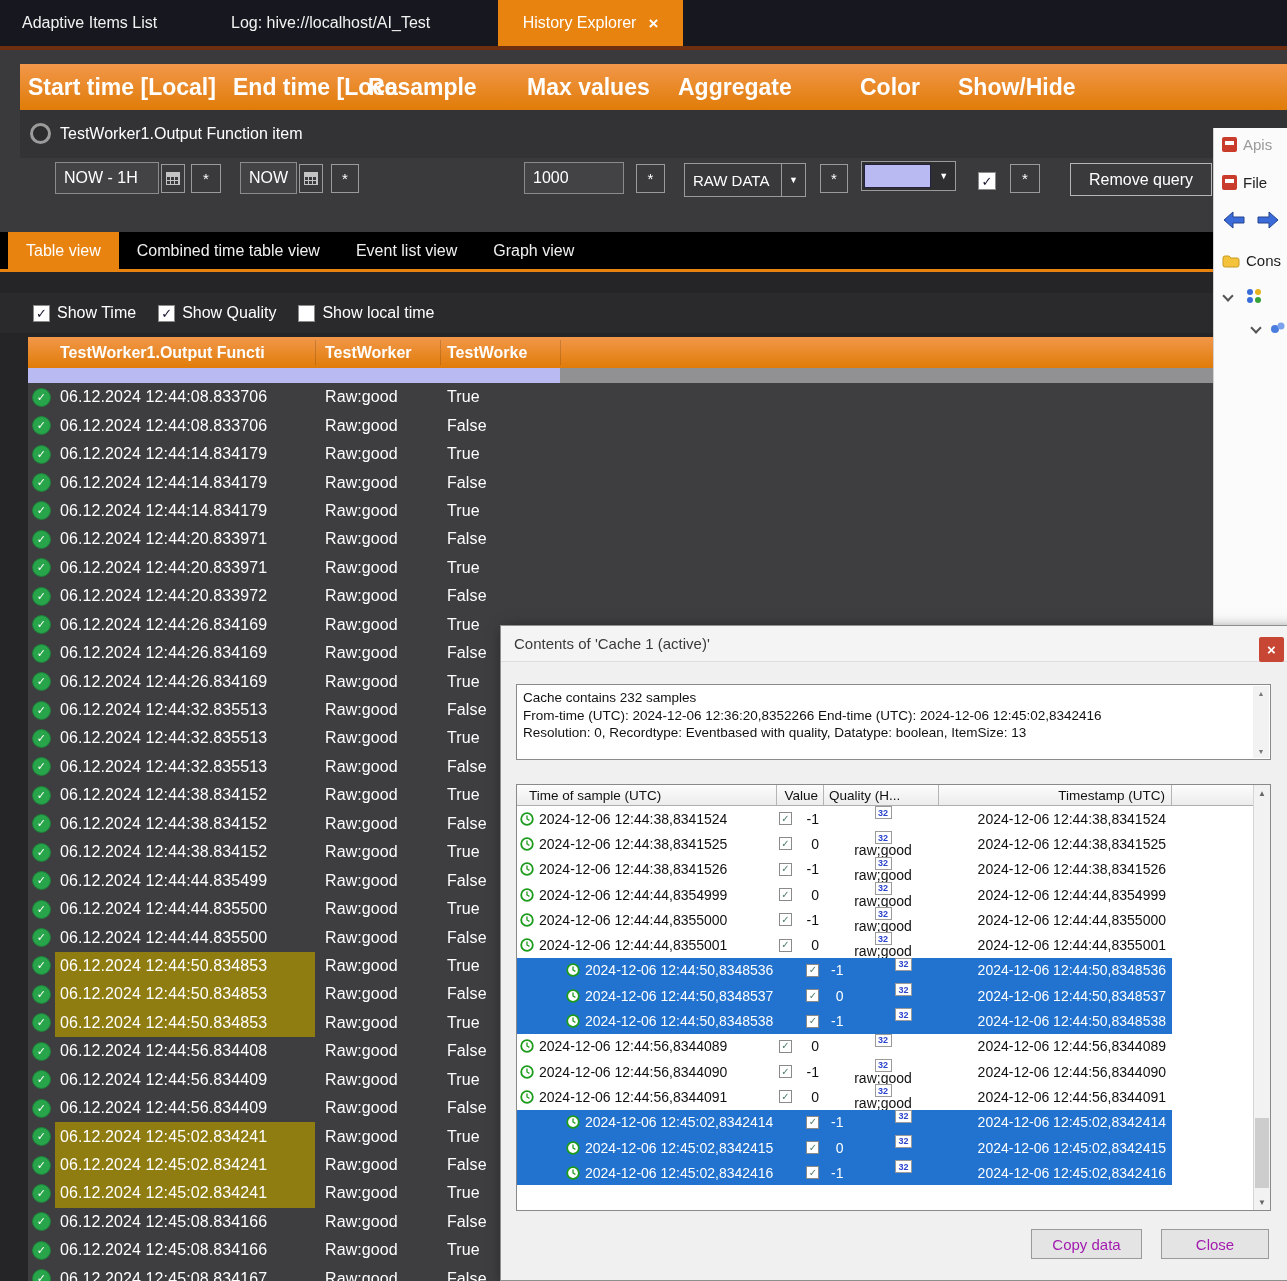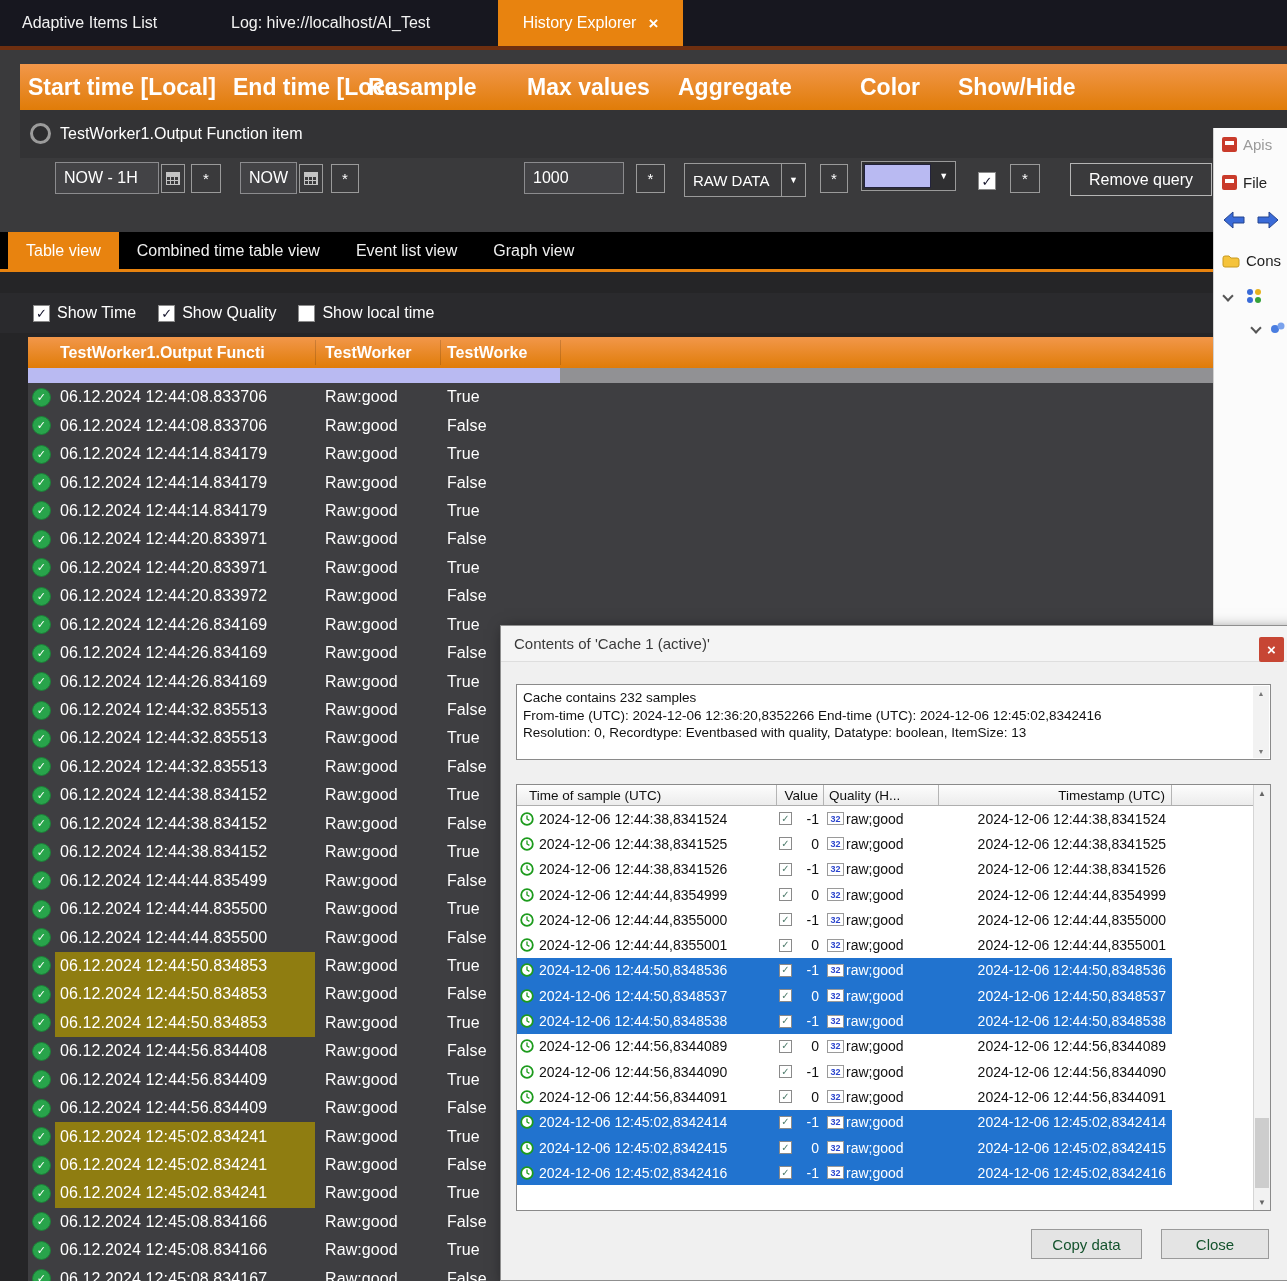--- a/index.html
+++ b/index.html
@@ -95,36 +95,36 @@
   .ct-header{position:absolute;left:0;top:0;right:17px;height:21px;display:flex;background:linear-gradient(#fdfdfd,#ececec);border-bottom:1px solid #aeaeae;font-size:13.5px;color:#111;}
   .cth{display:flex;align-items:center;border-right:1px solid #b5b5b5;height:100%;}
   .cth.h1{width:260px;padding-left:12px;}
   .cth.h2{width:47px;justify-content:flex-end;padding-right:5px;}
   .cth.h3{width:115px;padding-left:5px;text-align:center;}
   .cth.h4{width:233px;justify-content:flex-end;padding-right:6px;}
   .cth.h5{flex:1;border-right:none;}
   .ct-rows{position:absolute;left:0;top:21px;right:17px;bottom:0;overflow:hidden;}
   .ctrow{display:flex;height:25.3px;}
   .ctmain{width:655px;display:flex;align-items:stretch;font-size:14px;color:#111;}
-  .ctmain.sel{background:var(--color-selection,#2173cf);color:#fff;}
+  .ctmain.sel{background:var(--color-selection,#2173cf);color:#fff;padding-left:46px;}
   .ctfill{flex:1;background:#fff;}
   .cc{display:flex;align-items:center;}
   .cc1{width:260px;padding-left:3px;gap:5px;}
   .cc2{width:47px;justify-content:space-between;padding:0 5px 0 2px;}
-  .cc3{width:115px;padding-left:3px;gap:2px;}
+  .cc3{width:115px;padding-left:3px;gap:23px;flex-direction:column;}
   .cc4{width:233px;justify-content:flex-end;padding-right:6px;}
   .clock{display:flex;align-items:center;flex:none;}
   .cbicon{width:13px;height:13px;background:#fff;border:1px solid #8a8a8a;color:#4f7d6d;font-size:10px;font-weight:bold;display:inline-flex;align-items:center;justify-content:center;flex:none;line-height:1;}
   .icon32{min-width:17px;height:13px;background:#fff;border:1px solid #9a9a9a;color:#2a44cc;font-size:9px;font-weight:bold;display:inline-flex;align-items:center;justify-content:center;padding:0 1px;flex:none;}
   .ct-scroll{position:absolute;right:0;top:0;bottom:0;width:17px;background:#f2f2f2;border-left:1px solid #d5d5d5;}
   .ct-scroll .sarr{position:absolute;left:0;width:100%;height:16px;display:flex;align-items:center;justify-content:center;font-size:8px;color:#666;}
   .sarr.up{top:0;}
   .sarr.down{bottom:0;}
   .ct-thumb{position:absolute;left:1px;width:14px;height:70px;bottom:22px;background:#cdcdcd;}
-  .dlg-btn{position:absolute;top:603px;height:30px;background:#e4e4e4;border:1px solid #9a9a9a;font-size:15px;color:#14532d;font-family:"Liberation Sans",sans-serif;display:flex;align-items:center;justify-content:center;}
+  .dlg-btn{position:absolute;top:603px;height:30px;background:#e4e4e4;border:1px solid #9a9a9a;font-size:15px;color:#a21caf;font-family:"Liberation Sans",sans-serif;display:flex;align-items:center;justify-content:center;}
   .dlg-btn.copy{left:530px;width:111px;}
   .dlg-btn.closeb{left:660px;width:108px;text-align:right;}
 </style>
 </head>
 <body>
 
 <div class="tabbar">
   <div class="doc-tab t1">Adaptive Items List</div>
   <div class="doc-tab t2">Log: hive://localhost/AI_Test</div>
   <div class="doc-tab t3">

